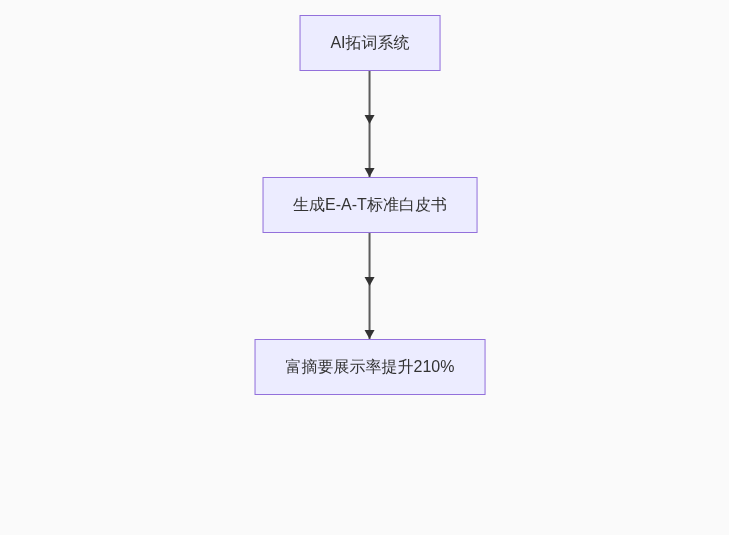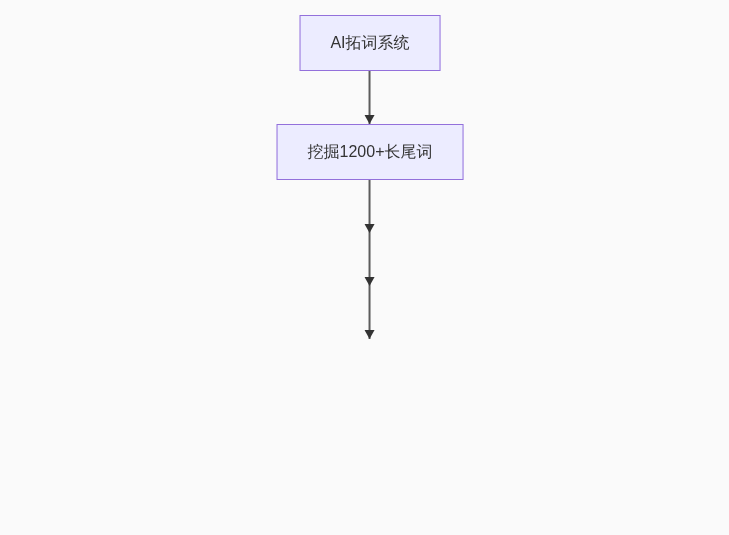--- a/index.html
+++ b/index.html
@@ -74,35 +74,38 @@
 
   <div class="node">
     <span>AI拓词系统</span>
   </div>
 
   <div class="arrow">
     <div class="arrow-line"></div>
     <div class="arrow-head"></div>
   </div>
 
+
+  <div class="arrow">
+    <div class="arrow-line"></div>
+    <div class="arrow-head"></div>
+  </div>
+
   <div class="node">
-    <span>挖掘1200+长尾词</span>
+    <span>生成E-A-T标准白皮书</span>
   </div>
 
   <div class="arrow">
     <div class="arrow-line"></div>
     <div class="arrow-head"></div>
   </div>
 
 
   <div class="arrow">
     <div class="arrow-line"></div>
     <div class="arrow-head"></div>
   </div>
 
-
-  <div class="arrow">
-    <div class="arrow-line"></div>
-    <div class="arrow-head"></div>
+  <div class="node">
+    <span>富摘要展示率提升210%</span>
   </div>
-
 
 </div>
 
 </body></html>

